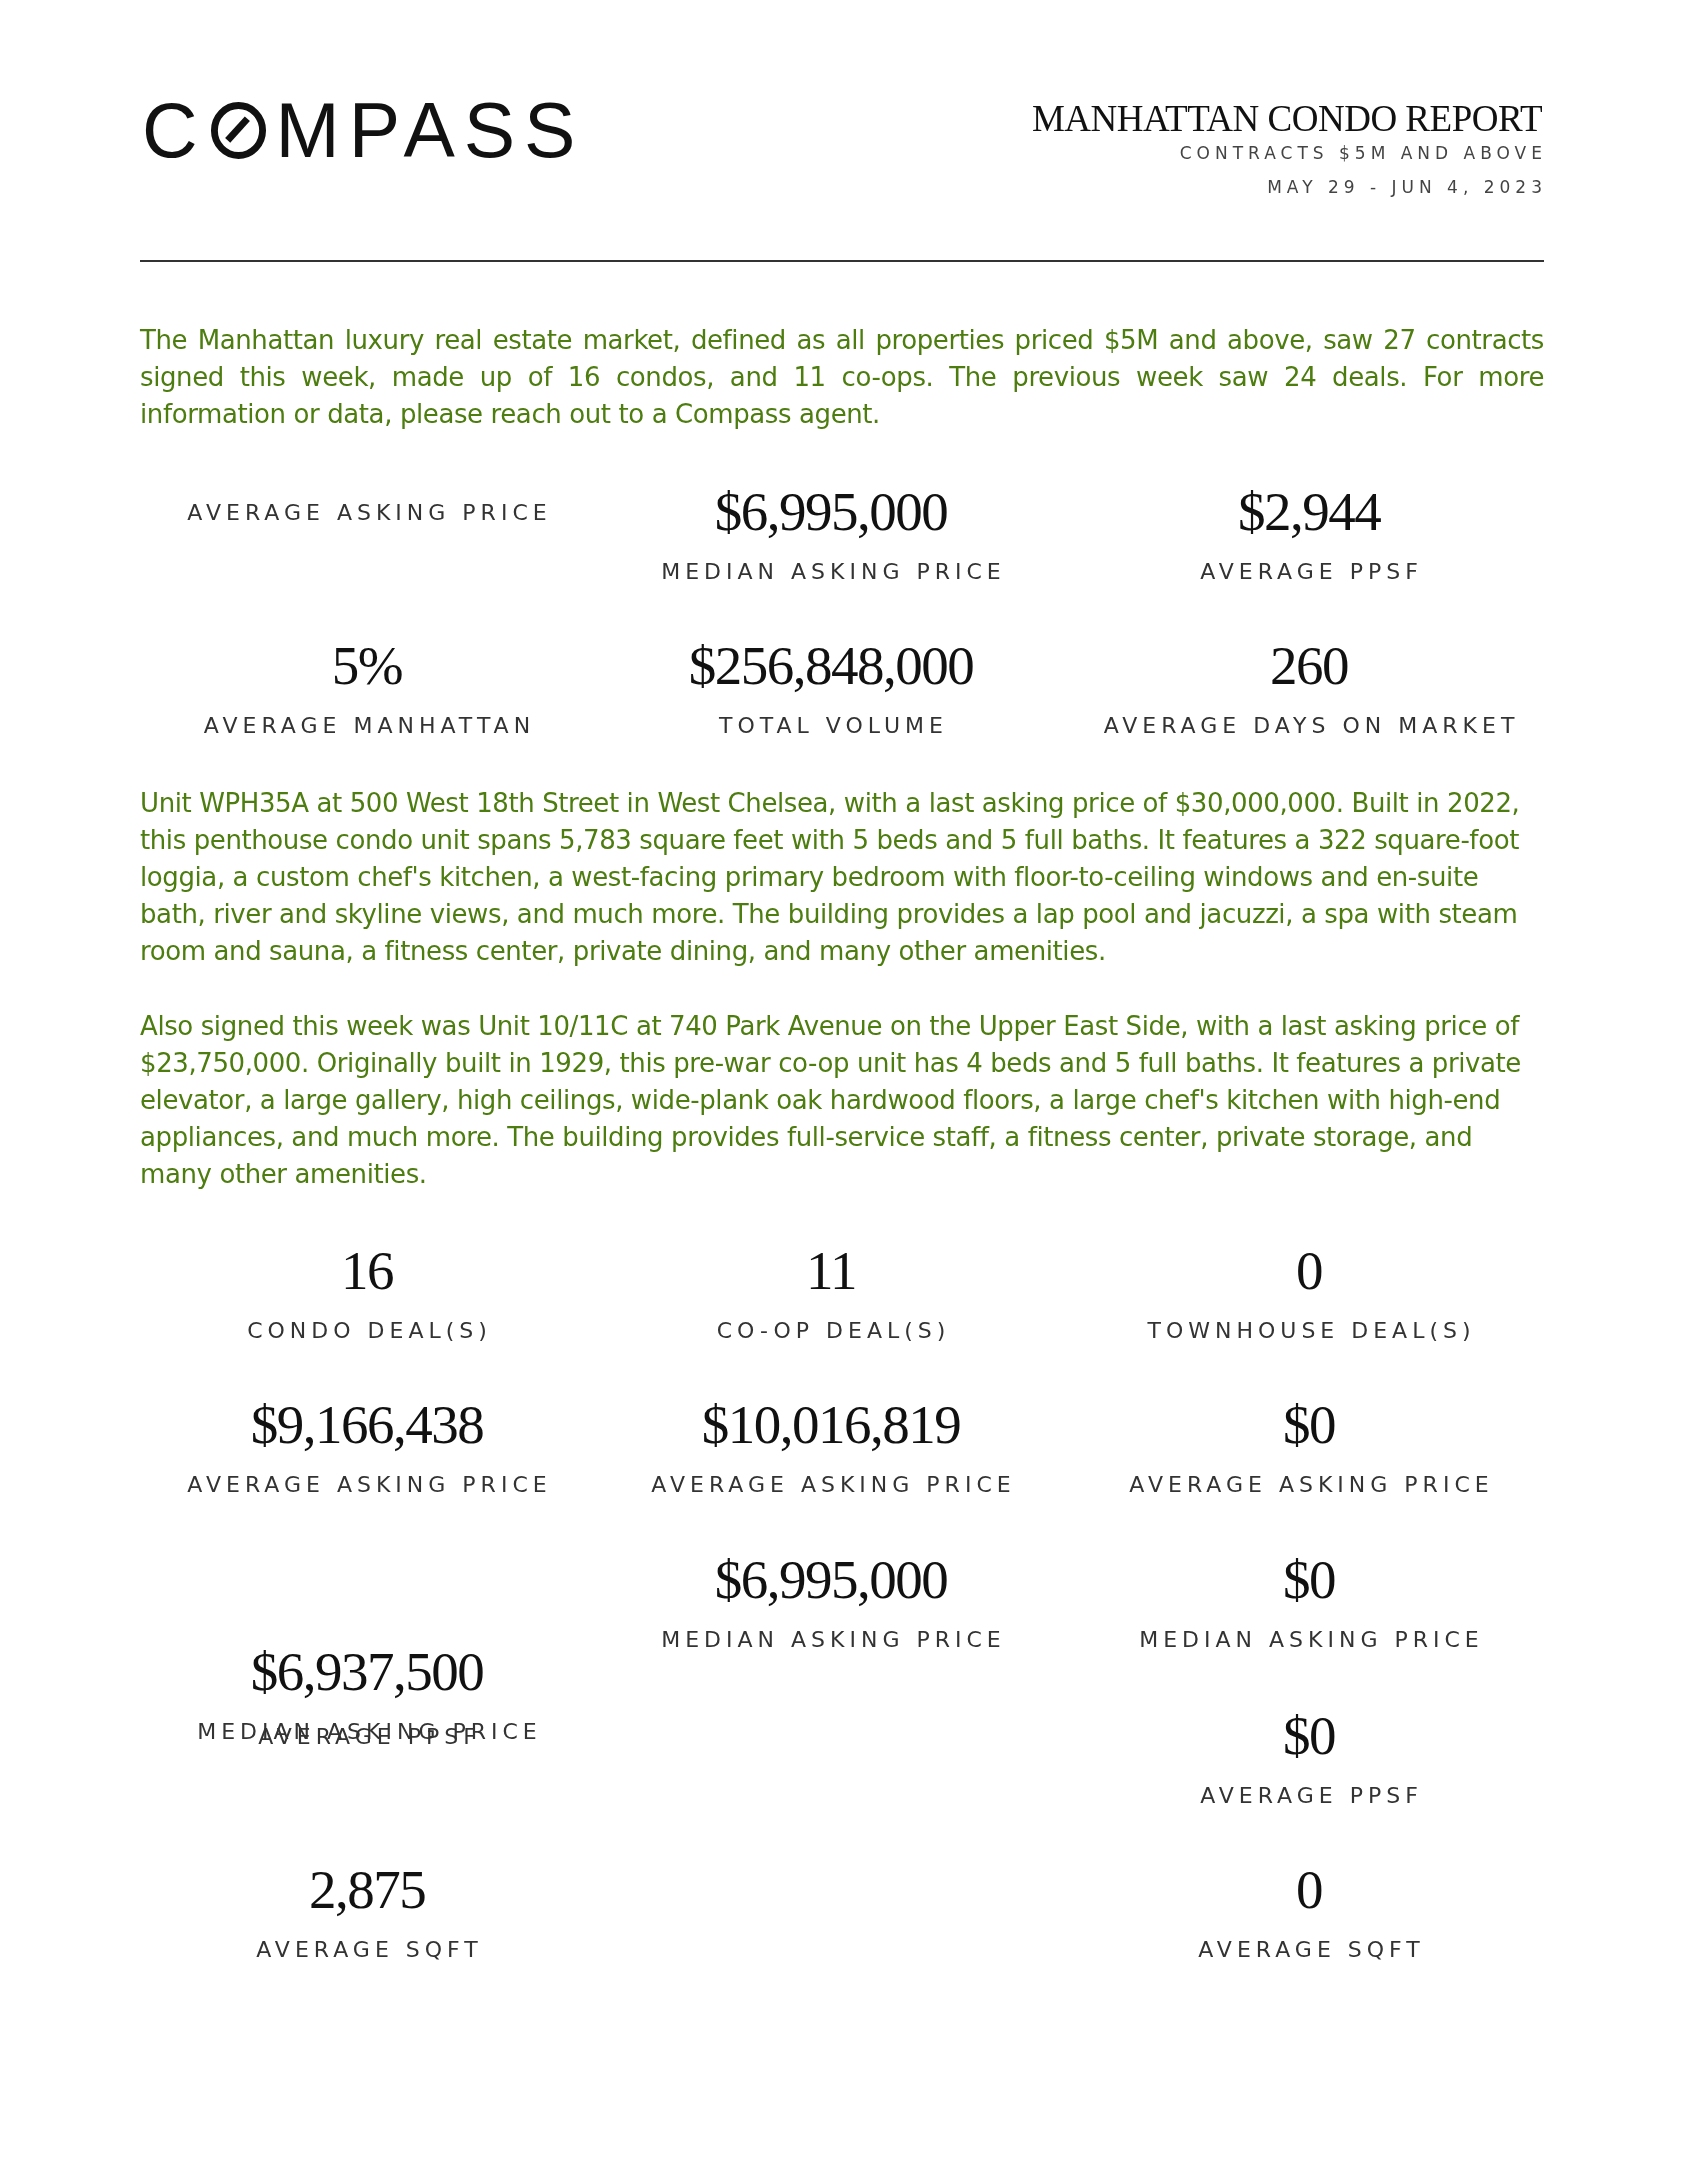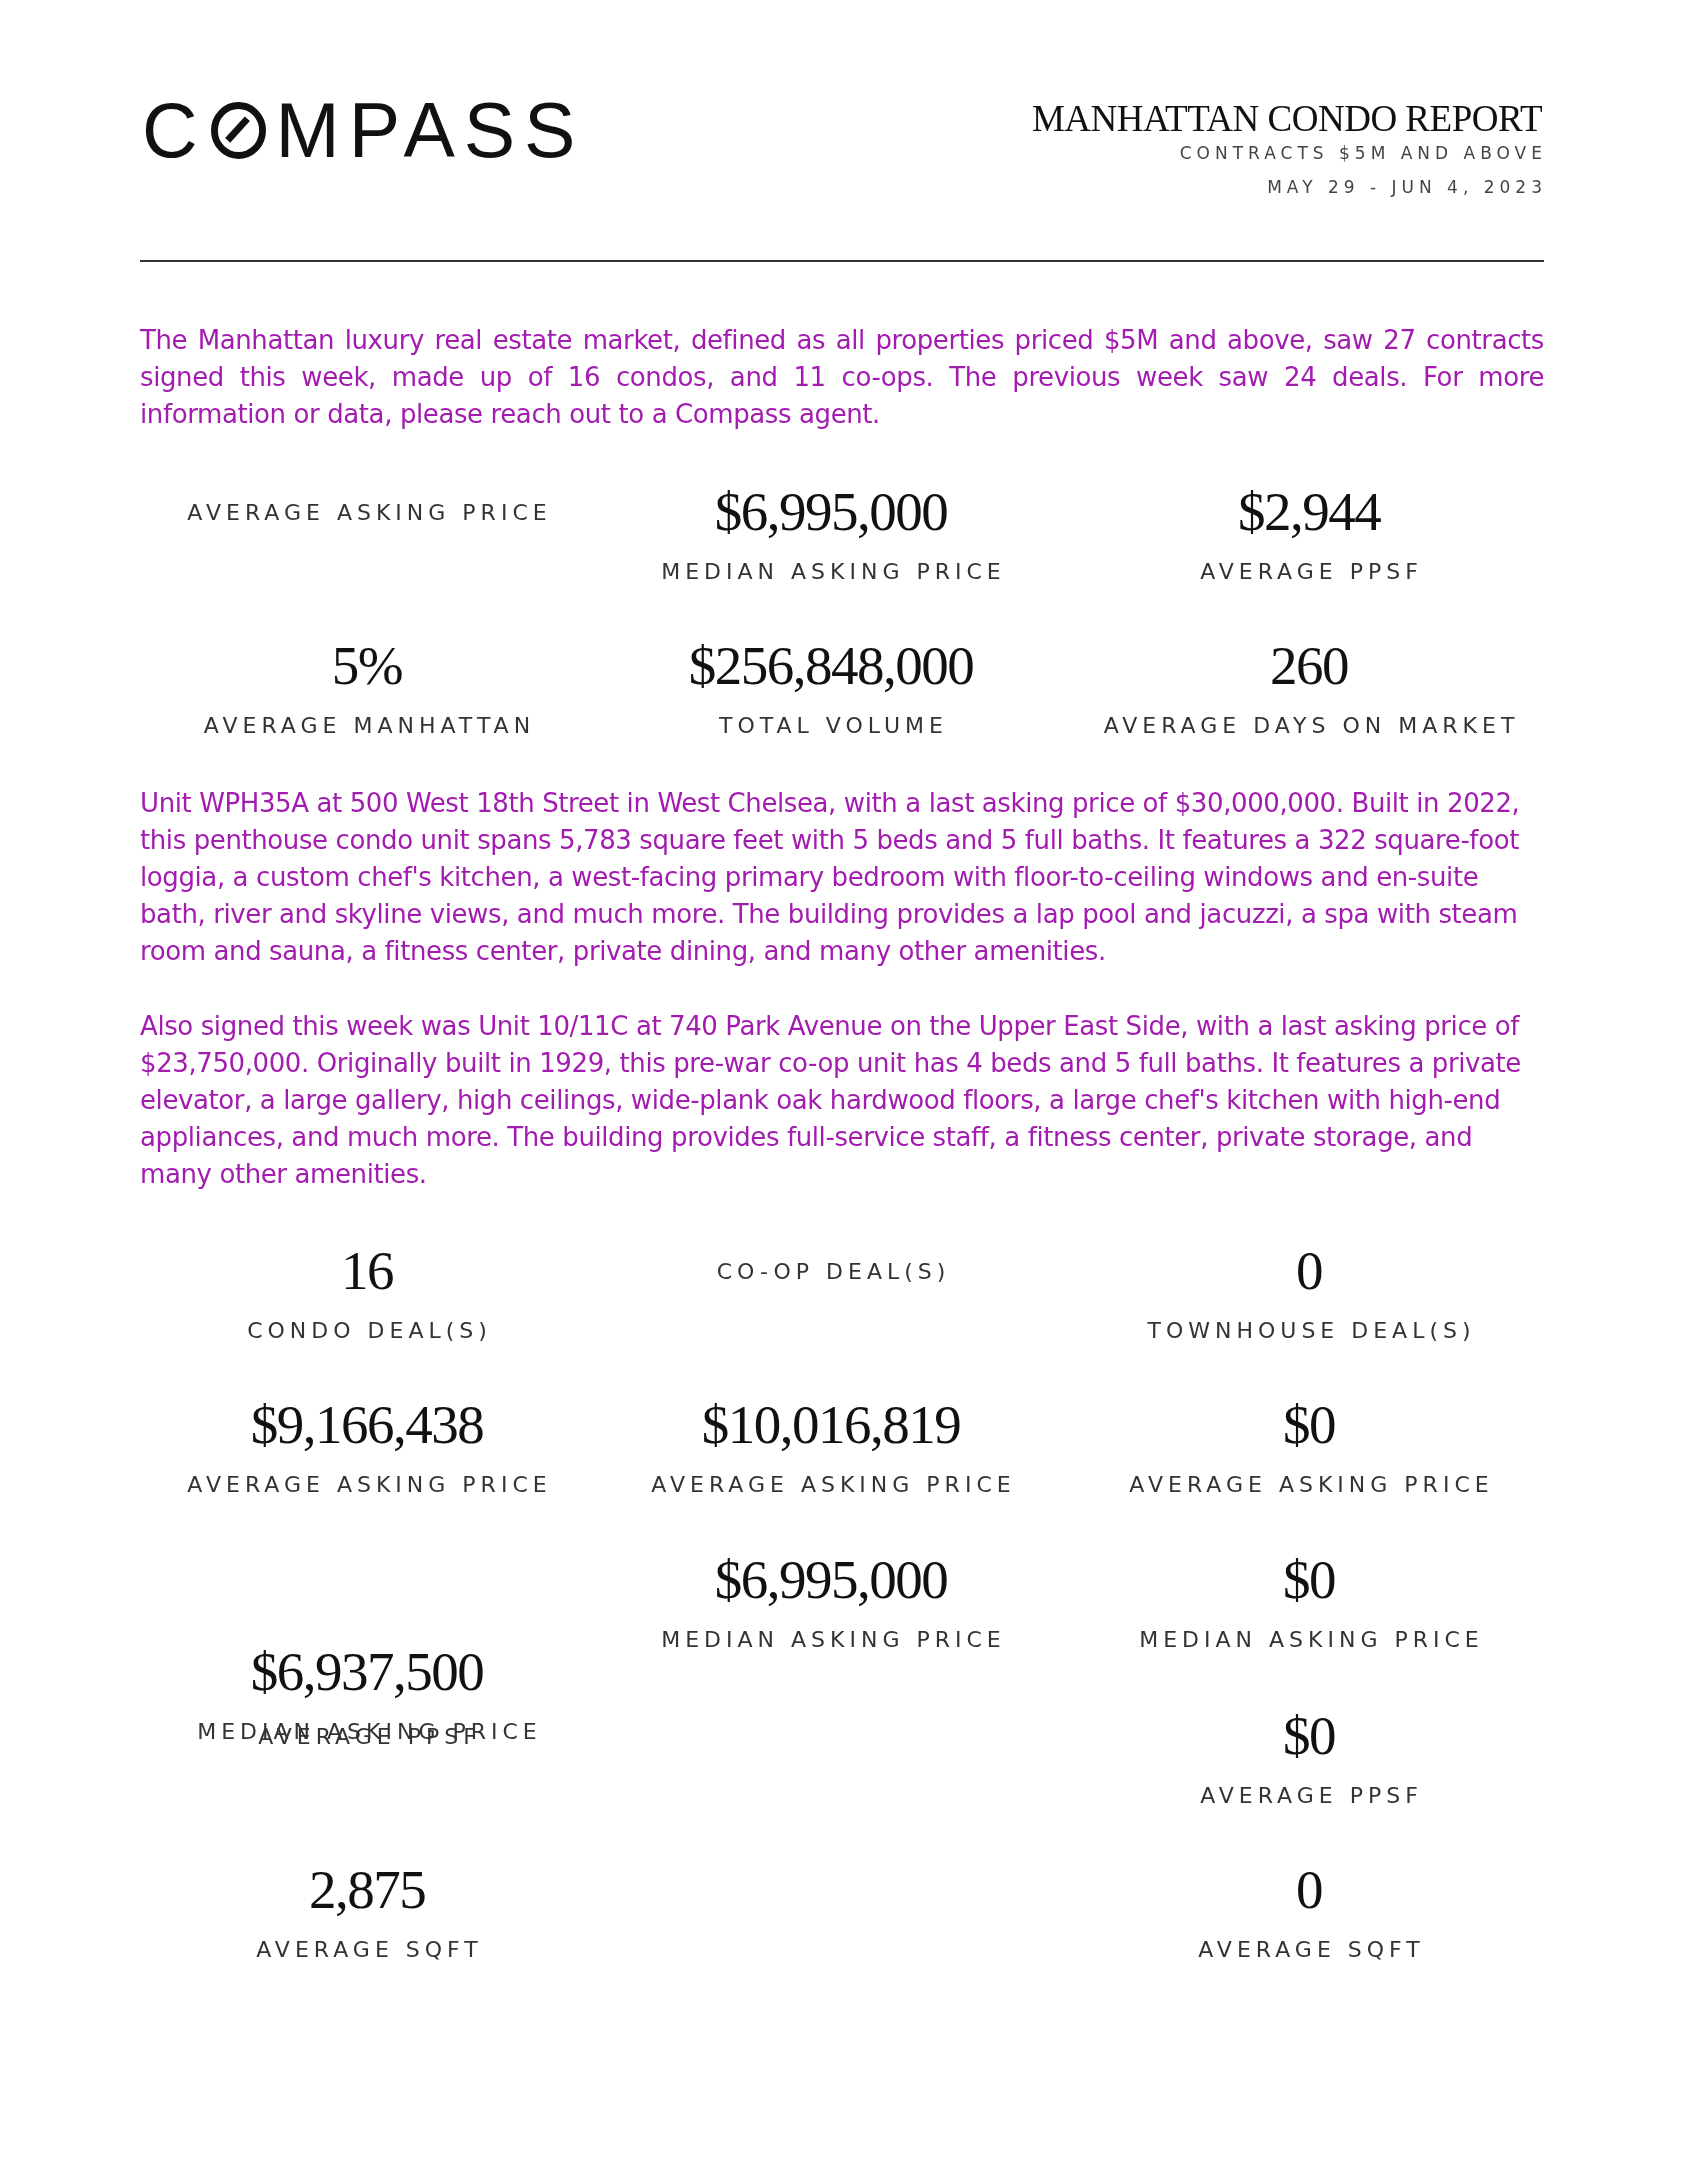--- a/index.html
+++ b/index.html
@@ -33,21 +33,21 @@
   }
   .report-sub.s1 { top: 142px; }
   .report-sub.s2 { top: 176px; }
 
   .rule { left: 140px; width: 1404px; top: 260px; height: 2px; background: #333; }
 
   
   .para {
     left: 140px; width: 1404px;
     font-family: "DejaVu Sans", "Liberation Sans", sans-serif;
-    font-size: 26px; line-height: 37px; color: #a21caf;
+    font-size: 26px; line-height: 37px; color: #4d7c0f;
     letter-spacing: -0.4px;
   }
   .para.justify { text-align: justify; text-align-last: left; }
   .p-intro { top: 322px; }
   .p-unit1 { top: 785px; }
   .p-unit2 { top: 1008px; }
 
   
   .stat { width: 554px; text-align: center; }
   .stat .val {
@@ -126,20 +126,21 @@
 </div>
 <div class="abs stat" style="left:90px; top:1706px;">
   <span class="lbl">AVERAGE PPSF</span>
 </div>
 <div class="abs stat" style="left:90px; top:1860px;">
   <span class="val">2,875</span>
   <span class="lbl">AVERAGE SQFT</span>
 </div>
 
 <div class="abs stat" style="left:554px; top:1241px;">
+  <span class="val">11</span>
   <span class="lbl">CO-OP DEAL(S)</span>
 </div>
 <div class="abs stat" style="left:554px; top:1395px;">
   <span class="val">$10,016,819</span>
   <span class="lbl">AVERAGE ASKING PRICE</span>
 </div>
 <div class="abs stat" style="left:554px; top:1550px;">
   <span class="val">$6,995,000</span>
   <span class="lbl">MEDIAN ASKING PRICE</span>
 </div>

